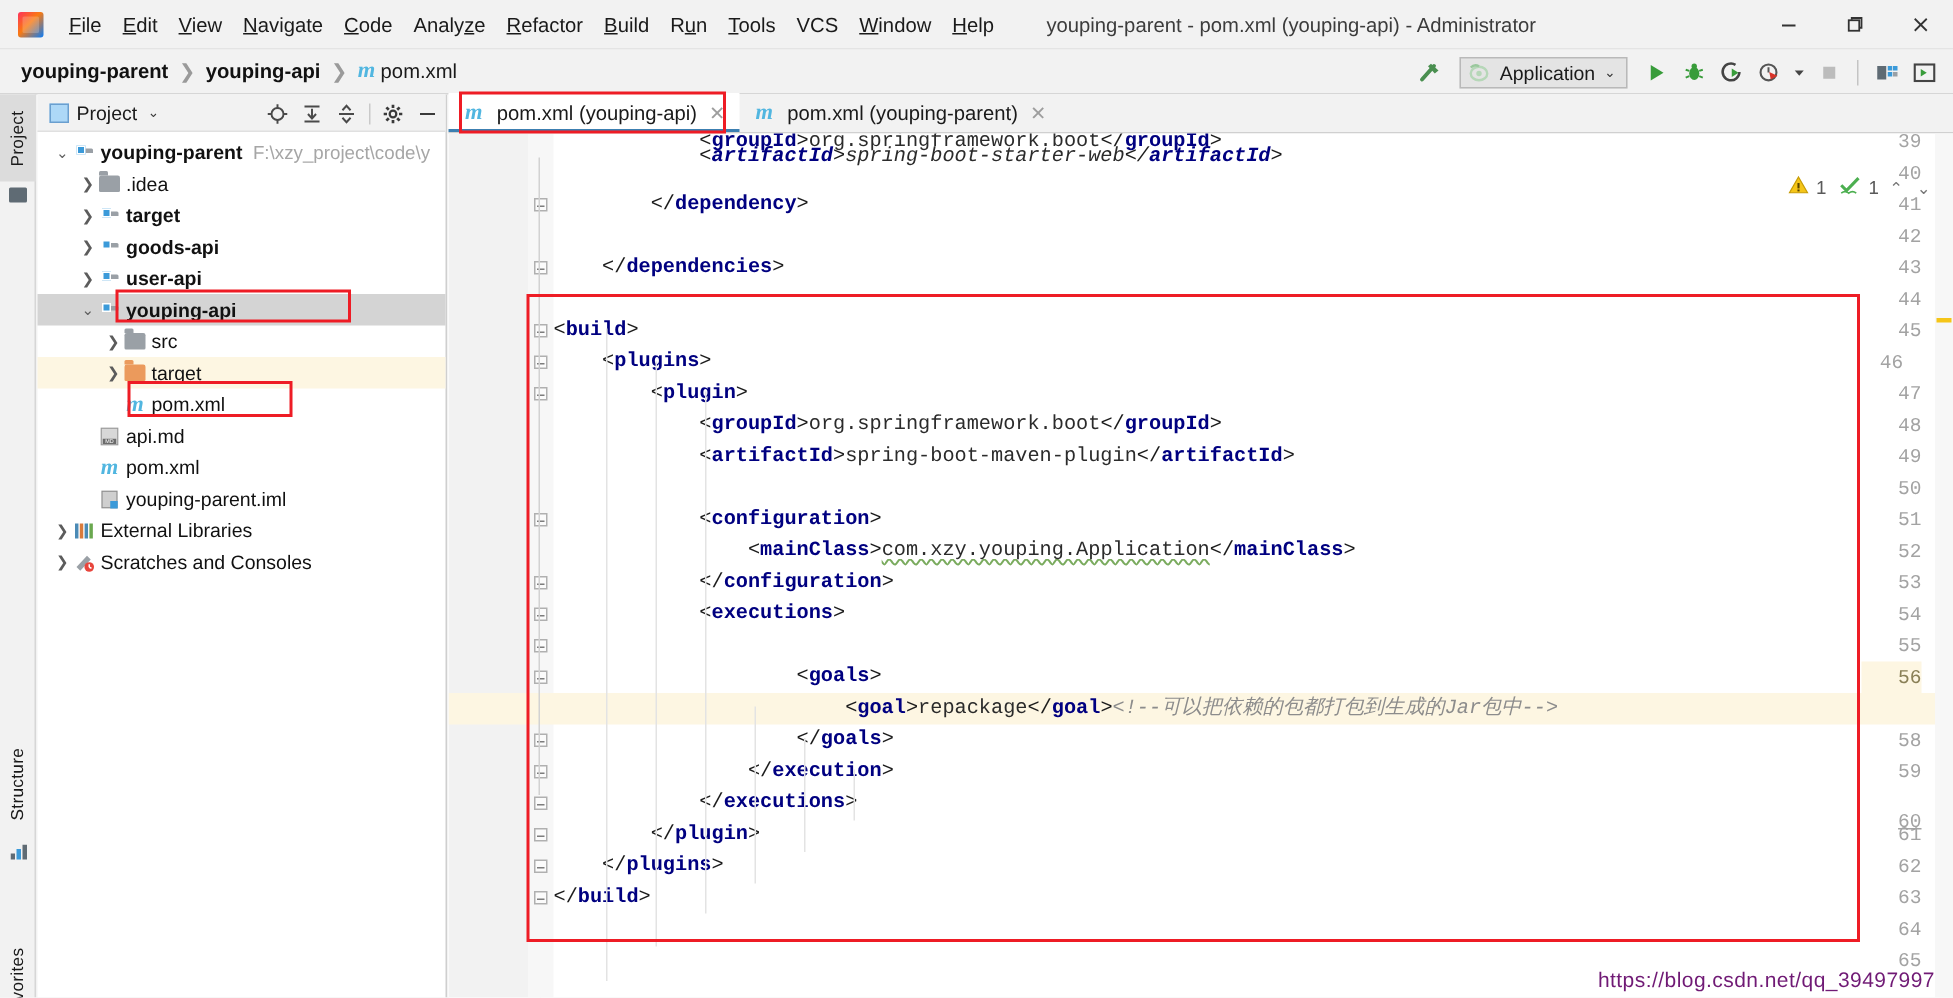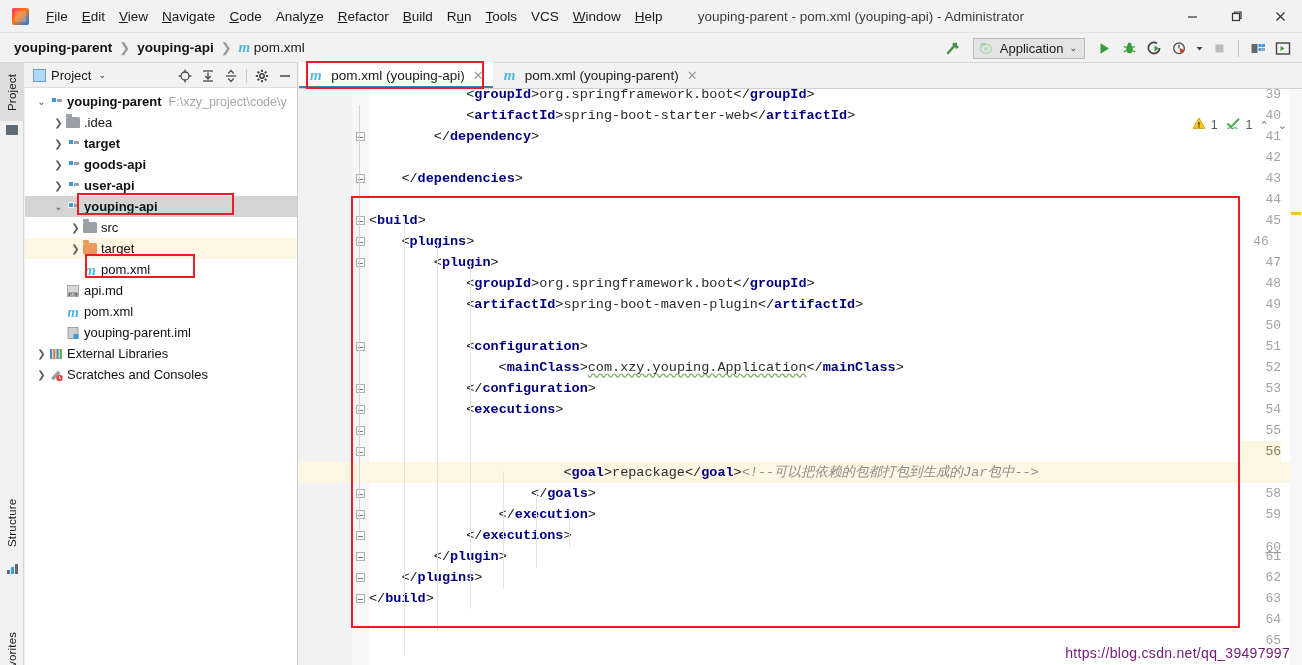--- a/index.html
+++ b/index.html
@@ -687,35 +687,36 @@
           </div>
           <div class="fold" style="top: 478px;">
             <span class="fold-box"></span>
           </div>
           <div class="fold" style="top: 499px;">
             <span class="fold-box"></span>
           </div>
         </div>
       <div class="codelines" id="codelines">
           <div class="cline" style="top: -5px;"><span class="ang">            &lt;</span><span class="tag">groupId</span><span class="ang">&gt;</span><span class="val">org.springframework.boot</span><span class="ang">&lt;/</span><span class="tag">groupId</span><span class="ang">&gt;</span></div>
-          <div class="cline" style="top: 16px;"><span class="ang">            &lt;</span><span class="tag">artifactId</span><span class="ang">&gt;</span><span class="val">spring-boot-starter-web</span><span class="ang">&lt;/</span><span class="tag">artifactId</span><span class="ang">&gt;</span></div>
+          <div class="cline" style="top: 5px; font-style: italic;"><span class="ang">            &lt;</span><span class="tag">artifactId</span><span class="ang">&gt;</span><span class="val">spring-boot-starter-web</span><span class="ang">&lt;/</span><span class="tag">artifactId</span><span class="ang">&gt;</span></div>
           <div class="cline" style="top: 37px;"><span class="ang">        &lt;/</span><span class="tag">dependency</span><span class="ang">&gt;</span></div>
           <div class="cline" style="top: 58px;"></div>
           <div class="cline" style="top: 79px;"><span class="ang">    &lt;/</span><span class="tag">dependencies</span><span class="ang">&gt;</span></div>
           <div class="cline" style="top: 100px;"></div>
           <div class="cline" style="top: 121px;"><span class="ang">&lt;</span><span class="tag">build</span><span class="ang">&gt;</span></div>
           <div class="cline" style="top: 142px;"><span class="ang">    &lt;</span><span class="tag">plugins</span><span class="ang">&gt;</span></div>
           <div class="cline" style="top: 163px;"><span class="ang">        &lt;</span><span class="tag">plugin</span><span class="ang">&gt;</span></div>
           <div class="cline" style="top: 184px;"><span class="ang">            &lt;</span><span class="tag">groupId</span><span class="ang">&gt;</span><span class="val">org.springframework.boot</span><span class="ang">&lt;/</span><span class="tag">groupId</span><span class="ang">&gt;</span></div>
           <div class="cline" style="top: 205px;"><span class="ang">            &lt;</span><span class="tag">artifactId</span><span class="ang">&gt;</span><span class="val">spring-boot-maven-plugin</span><span class="ang">&lt;/</span><span class="tag">artifactId</span><span class="ang">&gt;</span></div>
           <div class="cline" style="top: 226px;"></div>
           <div class="cline" style="top: 247px;"><span class="ang">            &lt;</span><span class="tag">configuration</span><span class="ang">&gt;</span></div>
           <div class="cline" style="top: 268px;"><span class="ang">                &lt;</span><span class="tag">mainClass</span><span class="ang">&gt;</span><span class="val" style="position: relative; text-decoration: underline wavy rgb(122, 171, 94); text-decoration-skip-ink: none; text-underline-offset: 2px;">com.xzy.youping.Application</span><span class="ang">&lt;/</span><span class="tag">mainClass</span><span class="ang">&gt;</span></div>
           <div class="cline" style="top: 289px;"><span class="ang">            &lt;/</span><span class="tag">configuration</span><span class="ang">&gt;</span></div>
           <div class="cline" style="top: 310px;"><span class="ang">            &lt;</span><span class="tag">executions</span><span class="ang">&gt;</span></div>
+          <div class="cline" style="top: 352px;"><span class="ang">                    &lt;</span><span class="tag">goals</span><span class="ang">&gt;</span></div>
           <div class="cline hl-row" style="top: 373px;"><span class="ang">                        &lt;</span><span class="tag">goal</span><span class="ang">&gt;</span><span class="val">repackage</span><span class="ang">&lt;/</span><span class="tag">goal</span><span class="ang">&gt;</span><span class="cmt">&lt;!--可以把依赖的包都打包到生成的Jar包中--&gt;</span></div>
           <div class="cline" style="top: 394px;"><span class="ang">                    &lt;/</span><span class="tag">goals</span><span class="ang">&gt;</span></div>
           <div class="cline" style="top: 415px;"><span class="ang">                &lt;/</span><span class="tag">execution</span><span class="ang">&gt;</span></div>
           <div class="cline" style="top: 436px;"><span class="ang">            &lt;/</span><span class="tag">executions</span><span class="ang">&gt;</span></div>
           <div class="cline" style="top: 457px;"><span class="ang">        &lt;/</span><span class="tag">plugin</span><span class="ang">&gt;</span></div>
           <div class="cline" style="top: 478px;"><span class="ang">    &lt;/</span><span class="tag">plugins</span><span class="ang">&gt;</span></div>
           <div class="cline" style="top: 499px;"><span class="ang">&lt;/</span><span class="tag">build</span><span class="ang">&gt;</span></div>
           <div class="cline" style="top: 520px;"></div>
           <div class="cline" style="top: 541px;"></div>
         </div>

